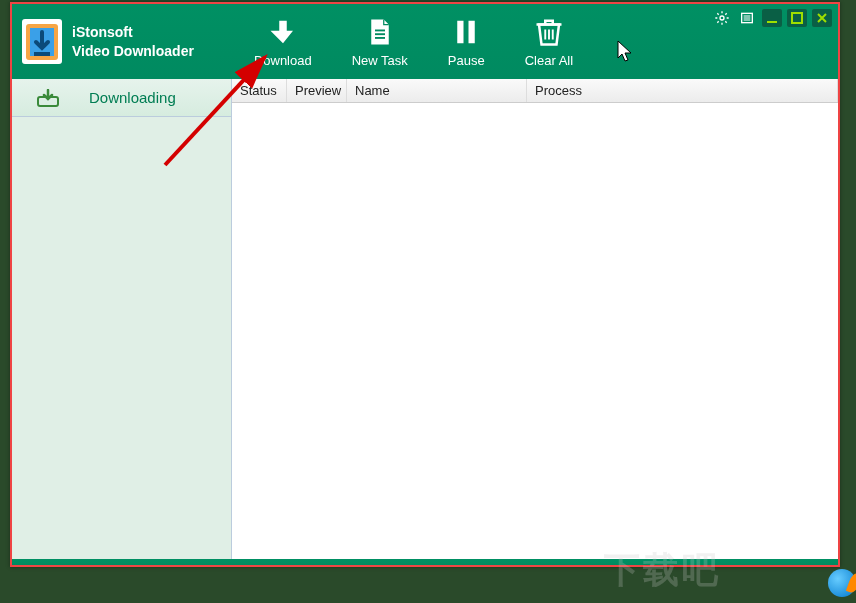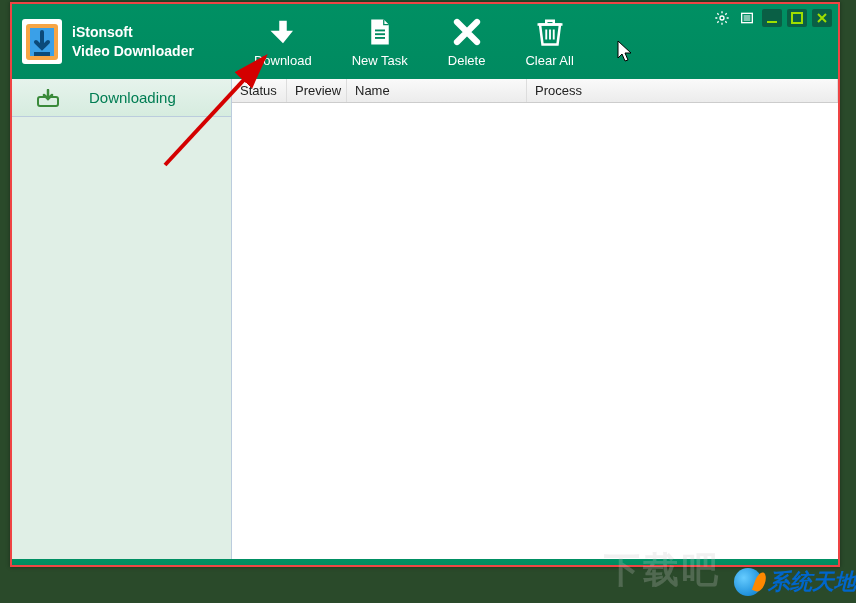--- a/index.html
+++ b/index.html
@@ -208,24 +208,25 @@
               <rect x="8" y="10" width="8" height="1.5" fill="#008a60"></rect>
               <rect x="8" y="13" width="8" height="1.5" fill="#008a60"></rect>
               <rect x="8" y="16" width="8" height="1.5" fill="#008a60"></rect>
             </svg>
         </div>
         <span>New Task</span>
       </div>
       <div class="toolbar-btn">
         <div class="icon">
           <svg viewBox="0 0 24 24">
-              <path d="M4 4l16 16M20 4L4 20" stroke="#fff" stroke-width="5" stroke-linecap="round"></path>
+              <rect x="5" y="3" width="5" height="18"></rect>
+              <rect x="14" y="3" width="5" height="18"></rect>
             </svg>
         </div>
-        <span>Delete</span>
+        <span>Pause</span>
       </div>
       <div class="toolbar-btn">
         <div class="icon">
           <svg viewBox="0 0 24 24">
               <path d="M4 6h16l-2 16H6z" fill="none" stroke="#fff" stroke-width="2"></path>
               <path d="M2 6h20M9 3h6v3H9z" fill="none" stroke="#fff" stroke-width="2"></path>
               <path d="M9 10v8M12 10v8M15 10v8" stroke="#fff" stroke-width="1.5"></path>
             </svg>
         </div>
         <span>Clear All</span>
@@ -307,14 +308,13 @@
 </svg>
 
 <svg class="cursor-overlay" width="18" height="24">
   <path d="M1 1 L1 18 L5 14 L8 21 L11 20 L8 13 L14 13 Z" fill="#fff" stroke="#000" stroke-width="1"></path>
 </svg>
 
 <div class="faint-text">下载吧</div>
 
 <div class="watermark">
   <div class="globe"></div>
-  <span>系统天地</span>
 </div>
 
 </body></html>

